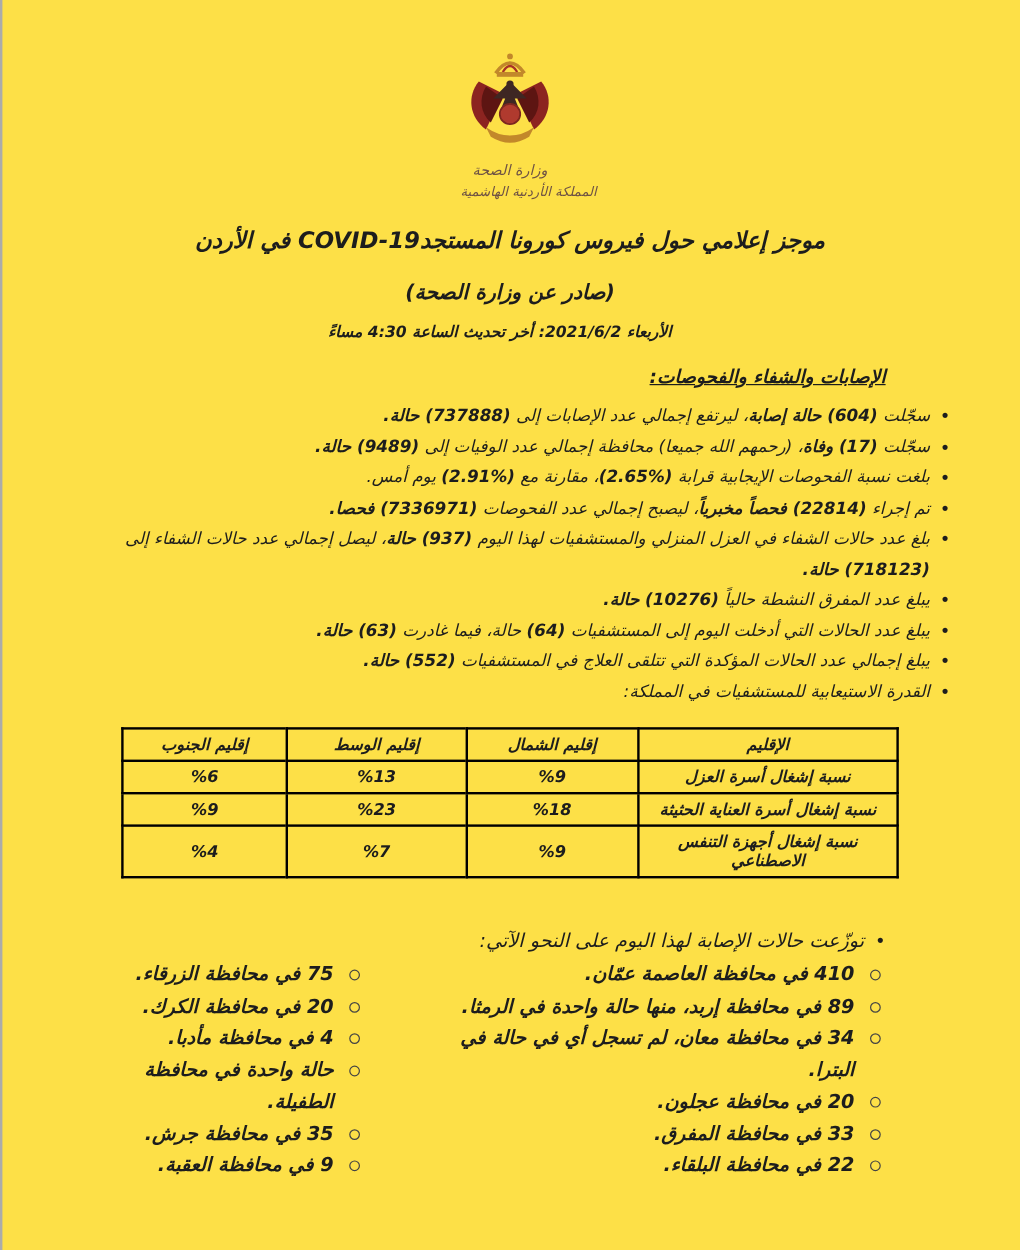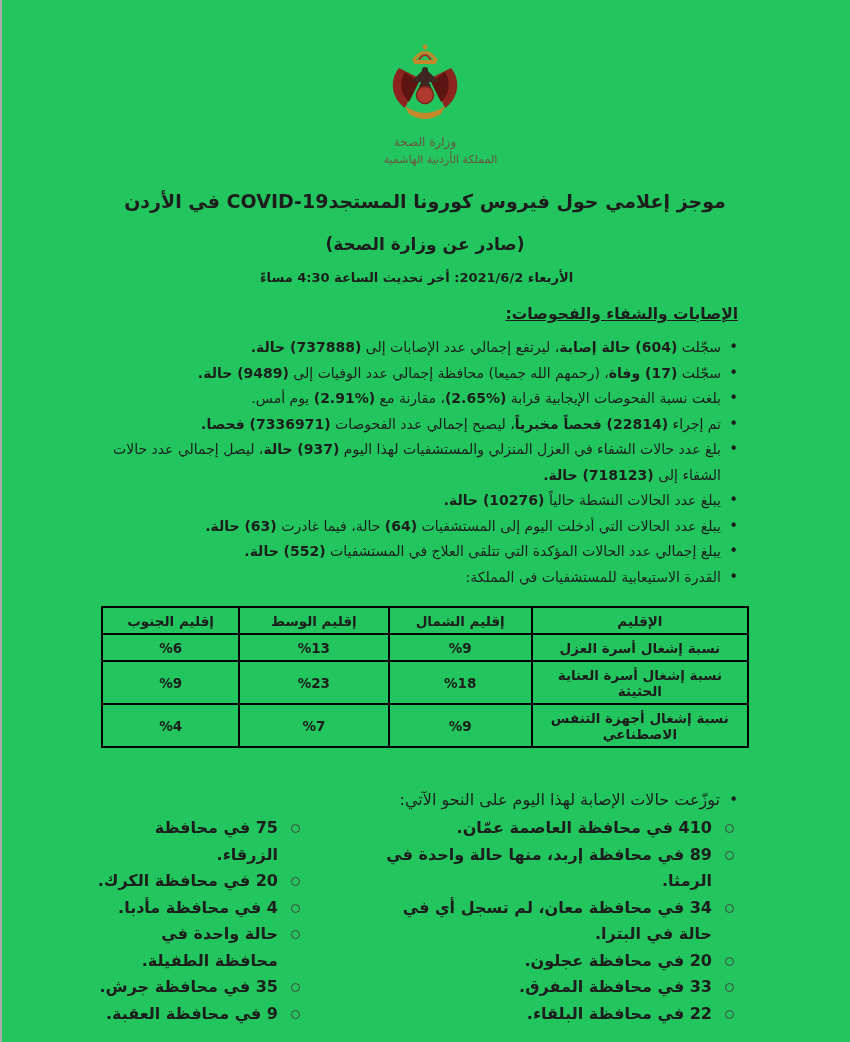--- a/index.html
+++ b/index.html
@@ -1,44 +1,45 @@
 <!DOCTYPE html>
 <html lang="ar" dir="rtl"><head>
 <meta charset="utf-8">
 <style>
   html,body{margin:0;padding:0;background:#ffffff;}
   .page{
     position:relative;
     width:850px;height:1042px;
-    background:#22c55e;
+    background:#fde047;
     overflow:hidden;
     direction:rtl;
     font-family:"DejaVu Sans", sans-serif;
     color:#1d1d1d;
+    font-style:italic;
   }
   .page-edge{position:absolute;left:0;top:0;width:2px;height:100%;background:#ababab;}
 
   
   .header{margin-top:42px;text-align:center;}
   .emblem{display:inline-block;}
   .logo-ministry{font-size:12px;color:#6e5244;margin-top:3px;letter-spacing:1px;}
   .logo-kingdom{font-size:11px;color:#6e5244;margin-top:4px;letter-spacing:1px;padding-left:31px;}
 
   .doc-title{margin-top:24px;text-align:center;font-size:19px;font-weight:bold;}
   .doc-subtitle{margin-top:22px;text-align:center;font-size:17px;font-weight:bold;}
 
   .date-line{margin-top:16px;padding:0 112px 0 95px;text-align:center;font-size:13px;font-weight:bold;}
 
   .section-heading{
     margin-top:20px;padding:0 112px 0 95px;text-align:right;
     font-size:15.5px;font-weight:bold;text-decoration:underline;
   }
 
   
-  .stats{list-style:none;margin:12px 0 0 0;padding:0 112px 0 95px;font-size:14px;line-height:25.5px;text-align:right;}
+  .stats{list-style:none;margin:12px 0 0 0;padding:0 58px 0 95px;font-size:14px;line-height:25.5px;text-align:right;}
   .stats li{position:relative;padding-right:17px;}
   .stats li::before{content:"\2022";position:absolute;right:0;top:0;font-size:15px;}
   .stats .b{font-weight:bold;}
 
   
   .cap-table{
     border-collapse:collapse;table-layout:fixed;
     margin:16px auto 0 auto;width:648px;
     font-size:13.5px;font-weight:bold;
   }
@@ -103,21 +104,21 @@
   <div class="date-line">الأربعاء 2021/6/2: أخر تحديث الساعة 4:30 مساءً</div>
 
   <div class="section-heading">الإصابات والشفاء والفحوصات:</div>
 
   <ul class="stats">
       <li><span>سجّلت </span><span class="b">(604) حالة إصابة</span><span>، ليرتفع إجمالي عدد الإصابات إلى </span><span class="b">(737888) حالة.</span></li>
       <li><span>سجّلت </span><span class="b">(17) وفاة</span><span>، (رحمهم الله جميعا) محافظة إجمالي عدد الوفيات إلى </span><span class="b">(9489) حالة.</span></li>
       <li><span>بلغت نسبة الفحوصات الإيجابية قرابة </span><span class="b">(%2.65)</span><span>، مقارنة مع </span><span class="b">(%2.91)</span><span> يوم أمس.</span></li>
       <li><span>تم إجراء </span><span class="b">(22814) فحصاً مخبرياً</span><span>، ليصبح إجمالي عدد الفحوصات </span><span class="b">(7336971) فحصا.</span></li>
       <li><span>بلغ عدد حالات الشفاء في العزل المنزلي والمستشفيات لهذا اليوم </span><span class="b">(937) حالة</span><span>، ليصل إجمالي عدد حالات الشفاء إلى </span><span class="b">(718123) حالة.</span></li>
-      <li><span>يبلغ عدد الحالات النشطة حالياً </span><span class="b">(10276) حالة.</span></li>
+      <li><span>يبلغ عدد المفرق النشطة حالياً </span><span class="b">(10276) حالة.</span></li>
       <li><span>يبلغ عدد الحالات التي أدخلت اليوم إلى المستشفيات </span><span class="b">(64)</span><span> حالة، فيما غادرت </span><span class="b">(63) حالة.</span></li>
       <li><span>يبلغ إجمالي عدد الحالات المؤكدة التي تتلقى العلاج في المستشفيات </span><span class="b">(552) حالة.</span></li>
       <li><span>القدرة الاستيعابية للمستشفيات في المملكة:</span></li>
     </ul>
 
   <table class="cap-table">
     <thead>
         <tr>
           <th>الإقليم</th>
           <th>إقليم الشمال</th>

